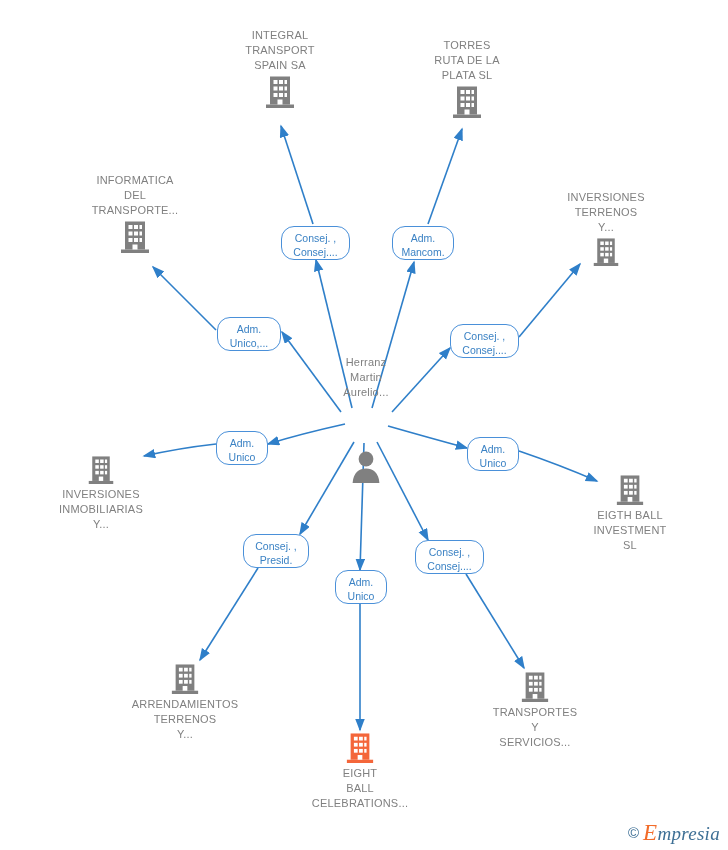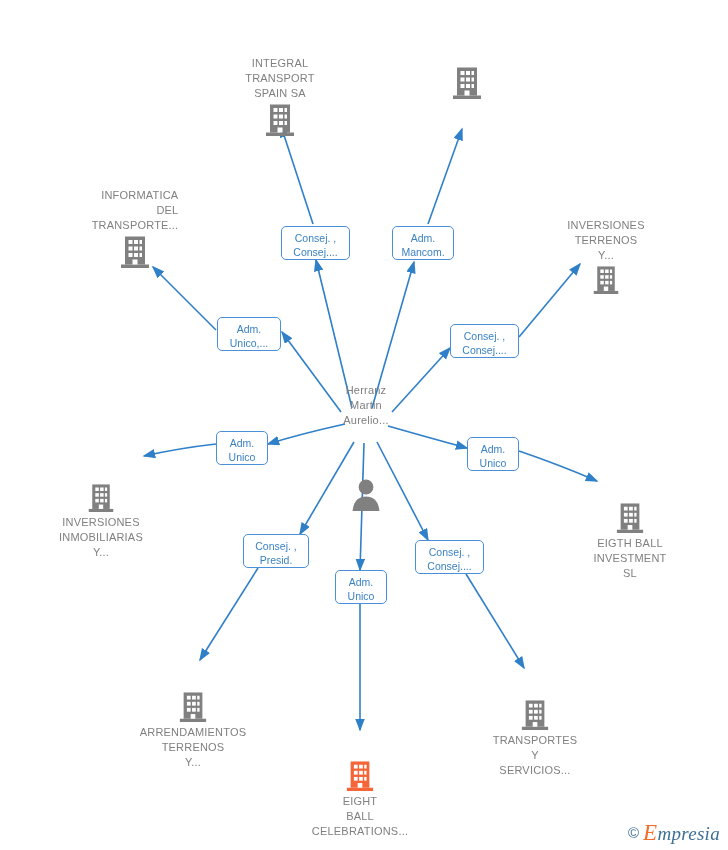--- a/index.html
+++ b/index.html
@@ -30,39 +30,38 @@
     pointer-events: none;
   }
   .node {
     position: absolute;
     width: 150px;
     margin-left: -75px;
     text-align: center;
     display: flex;
     flex-direction: column;
     align-items: center;
-    margin-top: 28px;
   }
   .node .caption {
     font-size: 11px;
     line-height: 15px;
     color: #808080;
     letter-spacing: 0.2px;
     white-space: pre-line;
   }
   .node.below .caption { margin-top: 2px; }
   .node.above .caption { margin-bottom: 2px; }
   .ico {
     display: block;
     line-height: 0;
   }
   .label-box {
     position: absolute;
     border: 1px solid #4a90d9;
-    border-radius: 5px;
+    border-radius: 13px;
     background: #ffffff;
     color: #3b82c4;
     font-size: 10.5px;
     line-height: 14px;
     text-align: center;
     padding: 4px 7px 5px 7px;
     white-space: pre-line;
     box-sizing: border-box;
   }
   .watermark {
@@ -164,41 +163,44 @@
           <rect x="9.5" y="18" width="4" height="4"></rect>
             <rect x="15" y="18" width="4" height="4"></rect>
             <rect x="20.5" y="18" width="2.5" height="4"></rect>
           <rect x="13.5" y="24.5" width="5" height="5"></rect>
         </g>
       </svg>
     </span>
   </div>
 
   <div class="node above" style="left:467px; top:38px;">
+    <div class="caption">TORRES
+RUTA DE LA
+PLATA  SL</div>
     <span class="ico">
       <svg width="32" height="34" viewBox="0 0 32 34" xmlns="http://www.w3.org/2000/svg">
         <rect x="6" y="1.5" width="20" height="28" fill="#808080"></rect>
         <rect x="2" y="29.5" width="28" height="3.5" fill="#808080"></rect>
         <g fill="#ffffff">
           <rect x="9.5" y="5" width="4" height="4"></rect>
             <rect x="15" y="5" width="4" height="4"></rect>
             <rect x="20.5" y="5" width="2.5" height="4"></rect>
           <rect x="9.5" y="11.5" width="4" height="4"></rect>
             <rect x="15" y="11.5" width="4" height="4"></rect>
             <rect x="20.5" y="11.5" width="2.5" height="4"></rect>
           <rect x="9.5" y="18" width="4" height="4"></rect>
             <rect x="15" y="18" width="4" height="4"></rect>
             <rect x="20.5" y="18" width="2.5" height="4"></rect>
           <rect x="13.5" y="24.5" width="5" height="5"></rect>
         </g>
       </svg>
     </span>
   </div>
 
-  <div class="node above" style="left:135px; top:160px;text-align:right;">
+  <div class="node above" style="left:135px; top:173px;">
     <div class="caption">INFORMATICA
 DEL
 TRANSPORTE...</div>
     <span class="ico">
       <svg width="32" height="34" viewBox="0 0 32 34" xmlns="http://www.w3.org/2000/svg">
         <rect x="6" y="1.5" width="20" height="28" fill="#808080"></rect>
         <rect x="2" y="29.5" width="28" height="3.5" fill="#808080"></rect>
         <g fill="#ffffff">
           <rect x="9.5" y="5" width="4" height="4"></rect>
             <rect x="15" y="5" width="4" height="4"></rect>
@@ -280,21 +282,21 @@
             <rect x="20.5" y="18" width="2.5" height="4"></rect>
           <rect x="13.5" y="24.5" width="5" height="5"></rect>
         </g>
       </svg>
     </span>
     <div class="caption">EIGTH BALL
 INVESTMENT
 SL</div>
   </div>
 
-  <div class="node below" style="left:193px; top:663px;">
+  <div class="node below" style="left:185px; top:663px;">
     <span class="ico">
       <svg width="30" height="32" viewBox="0 0 32 34" xmlns="http://www.w3.org/2000/svg">
         <rect x="6" y="1.5" width="20" height="28" fill="#808080"></rect>
         <rect x="2" y="29.5" width="28" height="3.5" fill="#808080"></rect>
         <g fill="#ffffff">
           <rect x="9.5" y="5" width="4" height="4"></rect>
             <rect x="15" y="5" width="4" height="4"></rect>
             <rect x="20.5" y="5" width="2.5" height="4"></rect>
           <rect x="9.5" y="11.5" width="4" height="4"></rect>
             <rect x="15" y="11.5" width="4" height="4"></rect>

